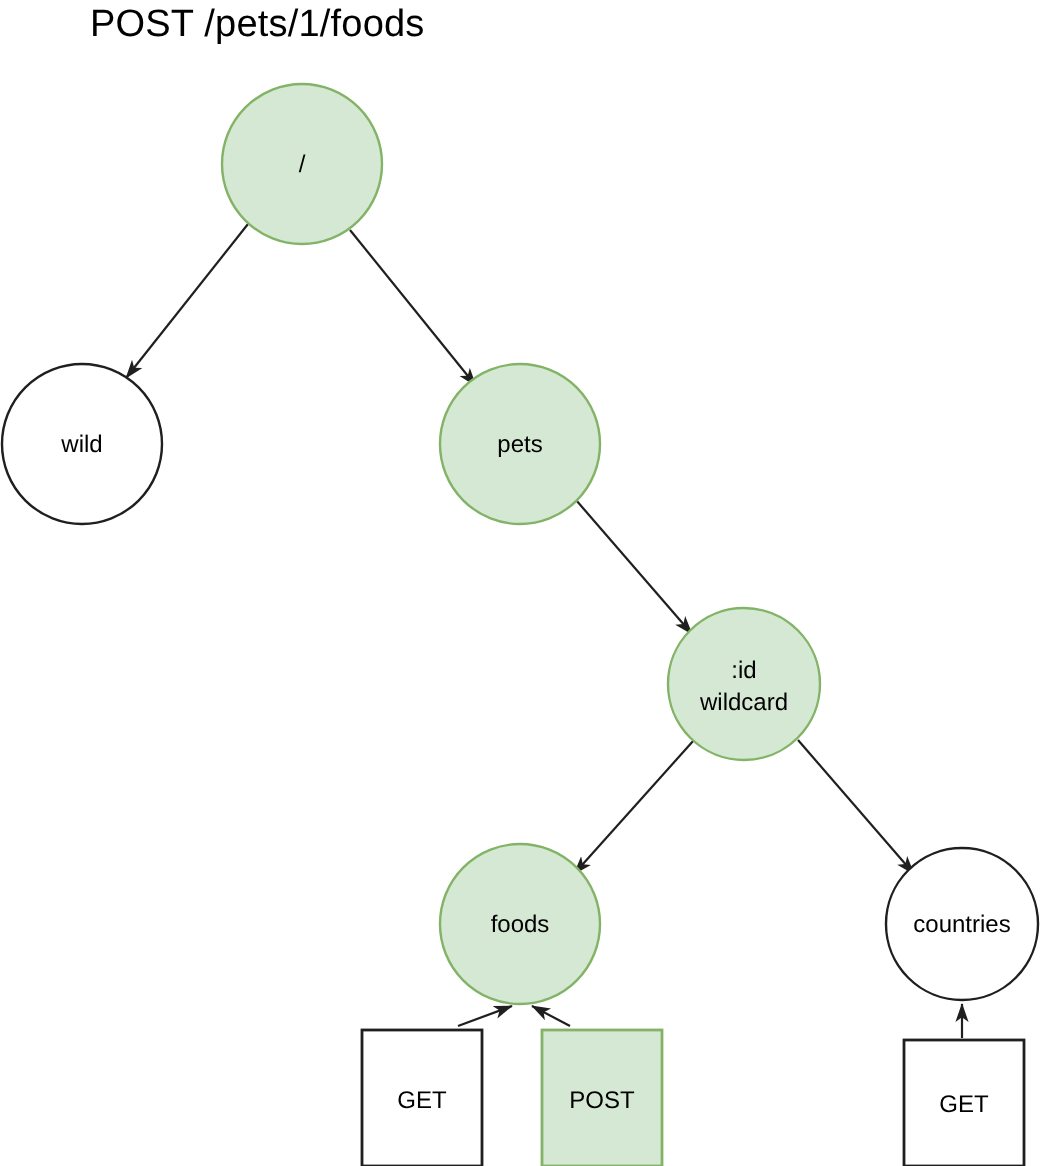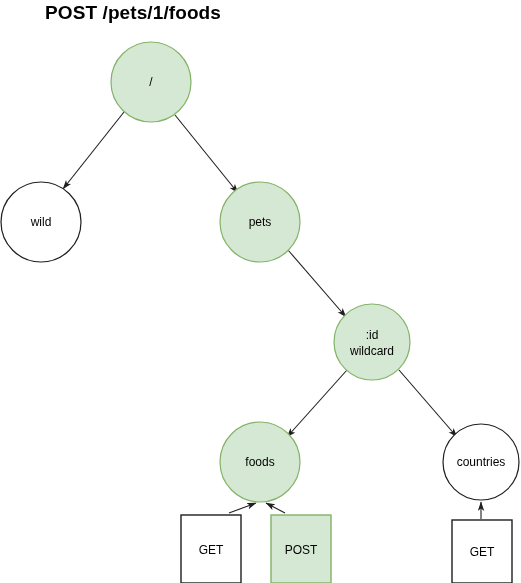--- a/index.html
+++ b/index.html
@@ -17,21 +17,21 @@
   }
   #diagram-root {
     position: absolute;
     inset: 0;
   }
   #title {
     position: absolute;
     left: 45px;
     top: 2px;
     font-size: 19px;
-    font-weight: bold;
+    font-weight: normal;
     color: #000000;
     letter-spacing: 0.1px;
     white-space: nowrap;
   }
   svg.graph {
     position: absolute;
     left: 0;
     top: 0;
     width: 521px;
     height: 583px;

